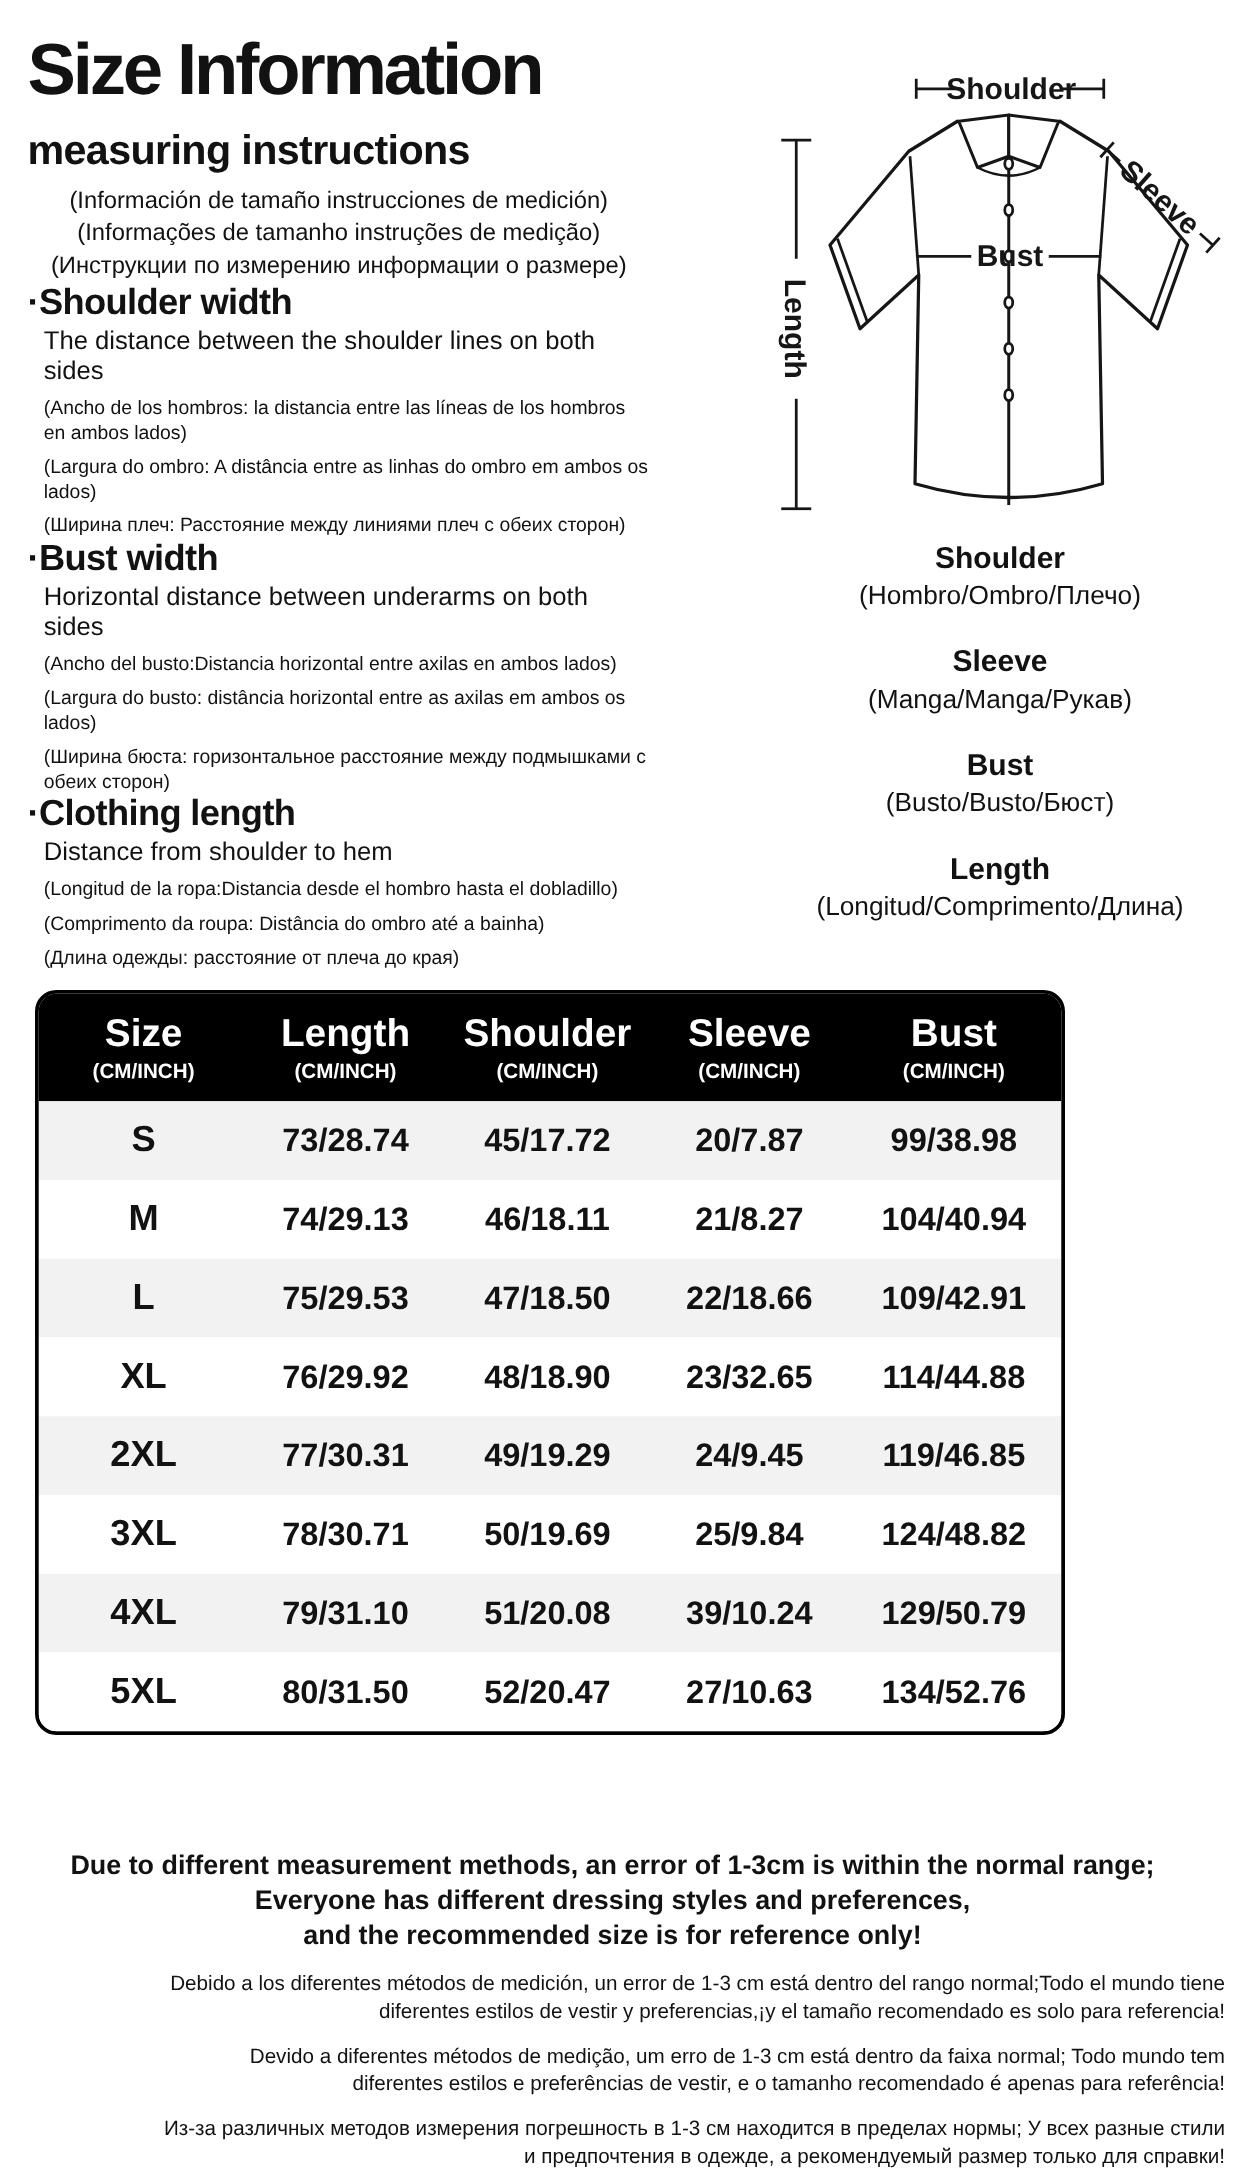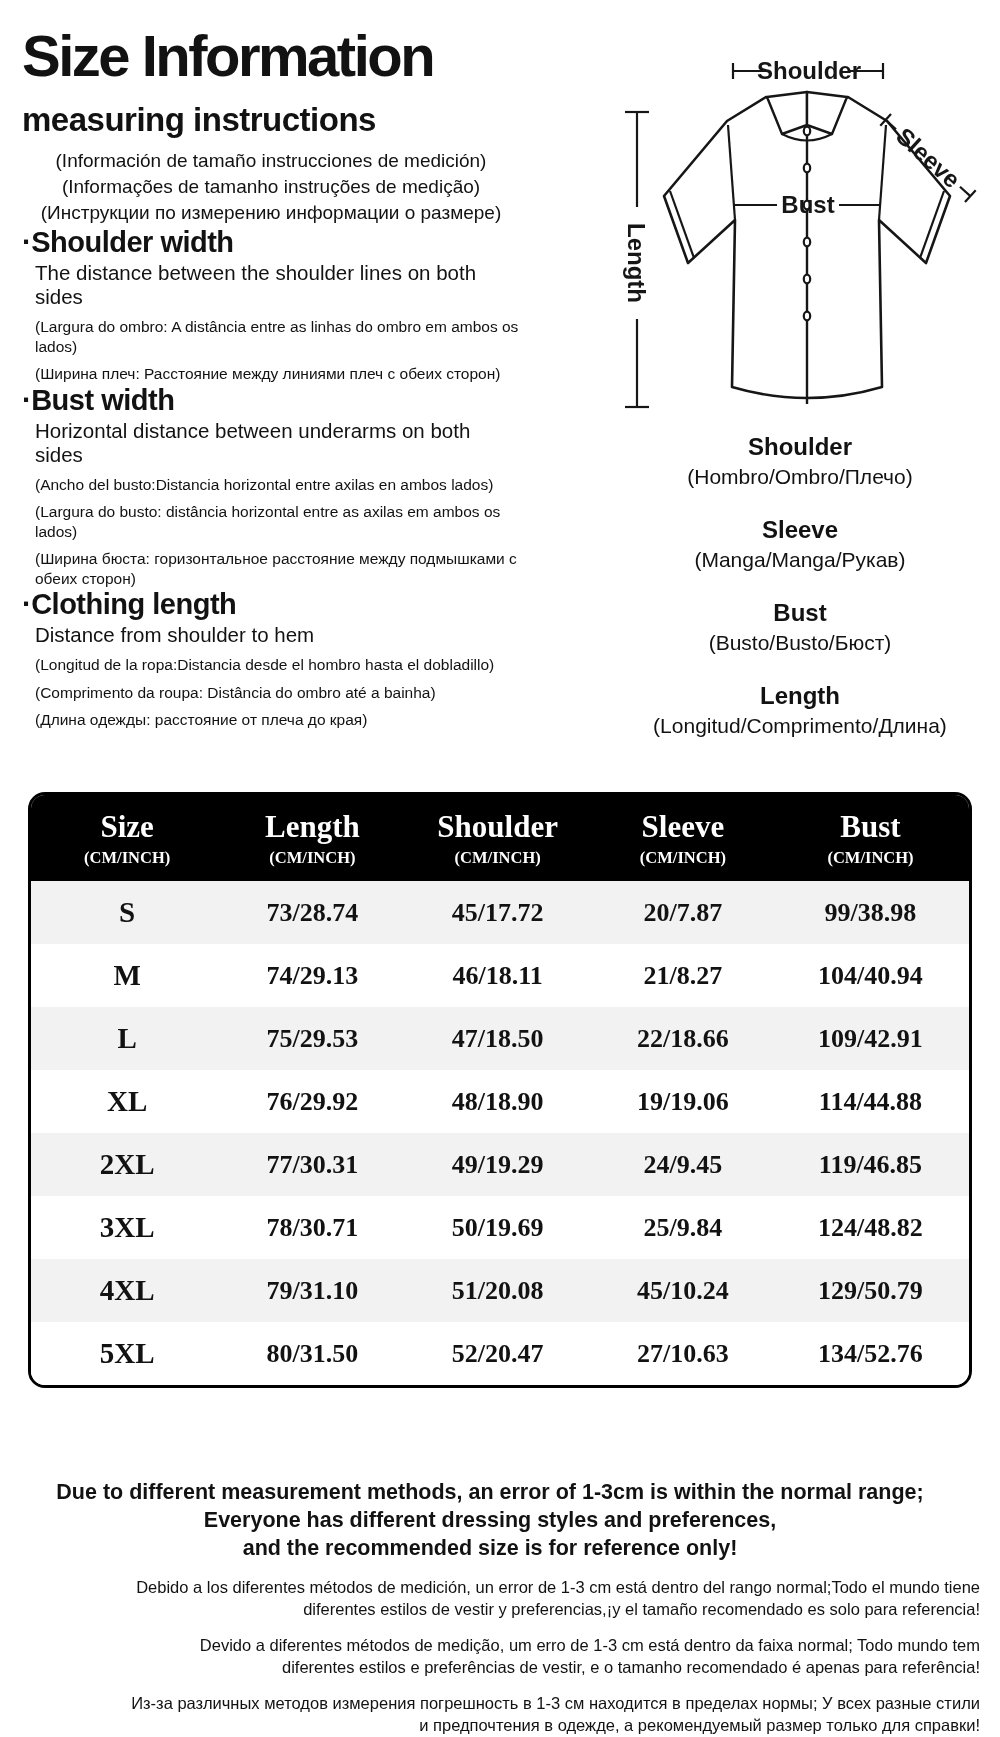--- a/index.html
+++ b/index.html
@@ -19,22 +19,22 @@
   .sec-note { font-size:15.5px; line-height:19.5px; margin:8px 0 0 13px; }
   
   .diagram { position:absolute; left:530px; top:35px; width:460px; height:385px; }
   .diagram svg text { font-family:"Liberation Sans", sans-serif; font-weight:700; fill:#161616; }
   .legend { position:absolute; left:610px; top:433px; width:380px; text-align:center; }
   .legend-item { margin-bottom:27px; }
   .legend-term { font-size:24px; font-weight:700; }
   .legend-trans { font-size:21px; margin-top:4px; }
   
   .size-table {
-    position:absolute; left:28px; top:792px; width:944px; box-sizing:border-box;
-    border:3px solid #000; border-radius:17px; overflow:hidden; background:#fff;font-family:Liberation Serif, serif;
+    position:absolute; left:28px; top:792px; width:824px; box-sizing:border-box;
+    border:3px solid #000; border-radius:17px; overflow:hidden; background:#fff;
   }
   .thead {
     display:grid; grid-template-columns:20.5% 19% 20.5% 19% 21%;
     background:#000; color:#fff; height:86px; align-items:center; text-align:center;
   }
   .col-name { font-size:31px; font-weight:700; }
   .col-unit { font-size:16.5px; font-weight:700; margin-top:3px; }
   .trow {
     display:grid; grid-template-columns:20.5% 19% 20.5% 19% 21%;
     height:63px; align-items:center; text-align:center; background:#fff;
@@ -58,20 +58,21 @@
     <div class="page-subtitle">measuring instructions</div>
     <div class="title-trs">
       <div class="tr-line">(Información de tamaño instrucciones de medición)</div>
       <div class="tr-line">(Informações de tamanho instruções de medição)</div>
       <div class="tr-line">(Инструкции по измерению информации о размере)</div>
     </div>
 
     <div class="sec">
       <div class="sec-title">·Shoulder width</div>
       <div class="sec-desc">The distance between the shoulder lines on both sides</div>
+      <div class="sec-note">(Ancho de los hombros: la distancia entre las líneas de los hombros en ambos lados)</div>
       <div class="sec-note">(Largura do ombro: A distância entre as linhas do ombro em ambos os lados)</div>
       <div class="sec-note">(Ширина плеч: Расстояние между линиями плеч с обеих сторон)</div>
     </div>
 
     <div class="sec">
       <div class="sec-title">·Bust width</div>
       <div class="sec-desc">Horizontal distance between underarms on both sides</div>
       <div class="sec-note">(Ancho del busto:Distancia horizontal entre axilas en ambos lados)</div>
       <div class="sec-note">(Largura do busto: distância horizontal entre as axilas em ambos os lados)</div>
       <div class="sec-note">(Ширина бюста: горизонтальное расстояние между подмышками с обеих сторон)</div>
@@ -206,42 +207,42 @@
       <div class="cell size">L</div>
       <div class="cell">75/29.53</div>
       <div class="cell">47/18.50</div>
       <div class="cell">22/18.66</div>
       <div class="cell">109/42.91</div>
     </div>
     <div class="trow">
       <div class="cell size">XL</div>
       <div class="cell">76/29.92</div>
       <div class="cell">48/18.90</div>
-      <div class="cell">19/19.06</div>
+      <div class="cell">23/32.65</div>
       <div class="cell">114/44.88</div>
     </div>
     <div class="trow alt">
       <div class="cell size">2XL</div>
       <div class="cell">77/30.31</div>
       <div class="cell">49/19.29</div>
       <div class="cell">24/9.45</div>
       <div class="cell">119/46.85</div>
     </div>
     <div class="trow">
       <div class="cell size">3XL</div>
       <div class="cell">78/30.71</div>
       <div class="cell">50/19.69</div>
       <div class="cell">25/9.84</div>
       <div class="cell">124/48.82</div>
     </div>
     <div class="trow alt">
       <div class="cell size">4XL</div>
       <div class="cell">79/31.10</div>
       <div class="cell">51/20.08</div>
-      <div class="cell">45/10.24</div>
+      <div class="cell">39/10.24</div>
       <div class="cell">129/50.79</div>
     </div>
     <div class="trow">
       <div class="cell size">5XL</div>
       <div class="cell">80/31.50</div>
       <div class="cell">52/20.47</div>
       <div class="cell">27/10.63</div>
       <div class="cell">134/52.76</div>
     </div>
   </div>

